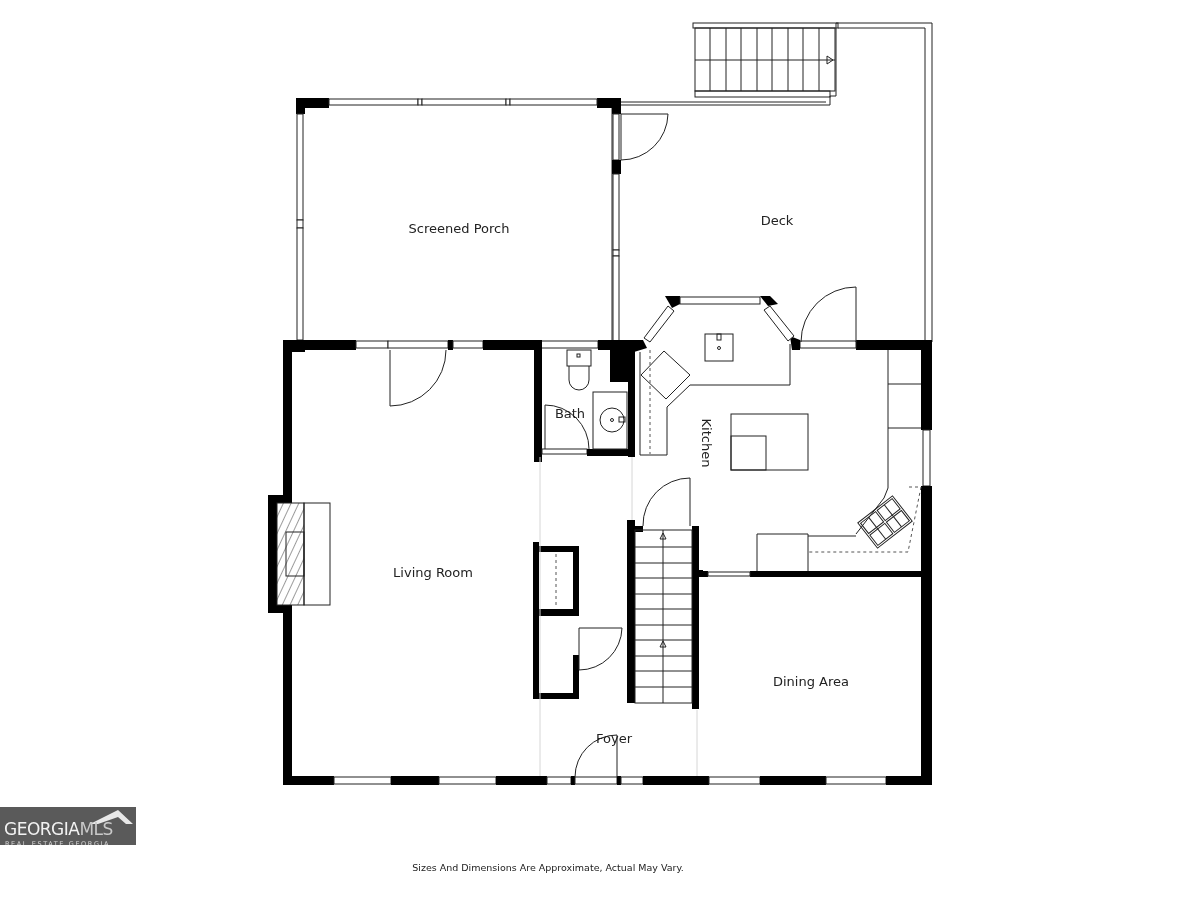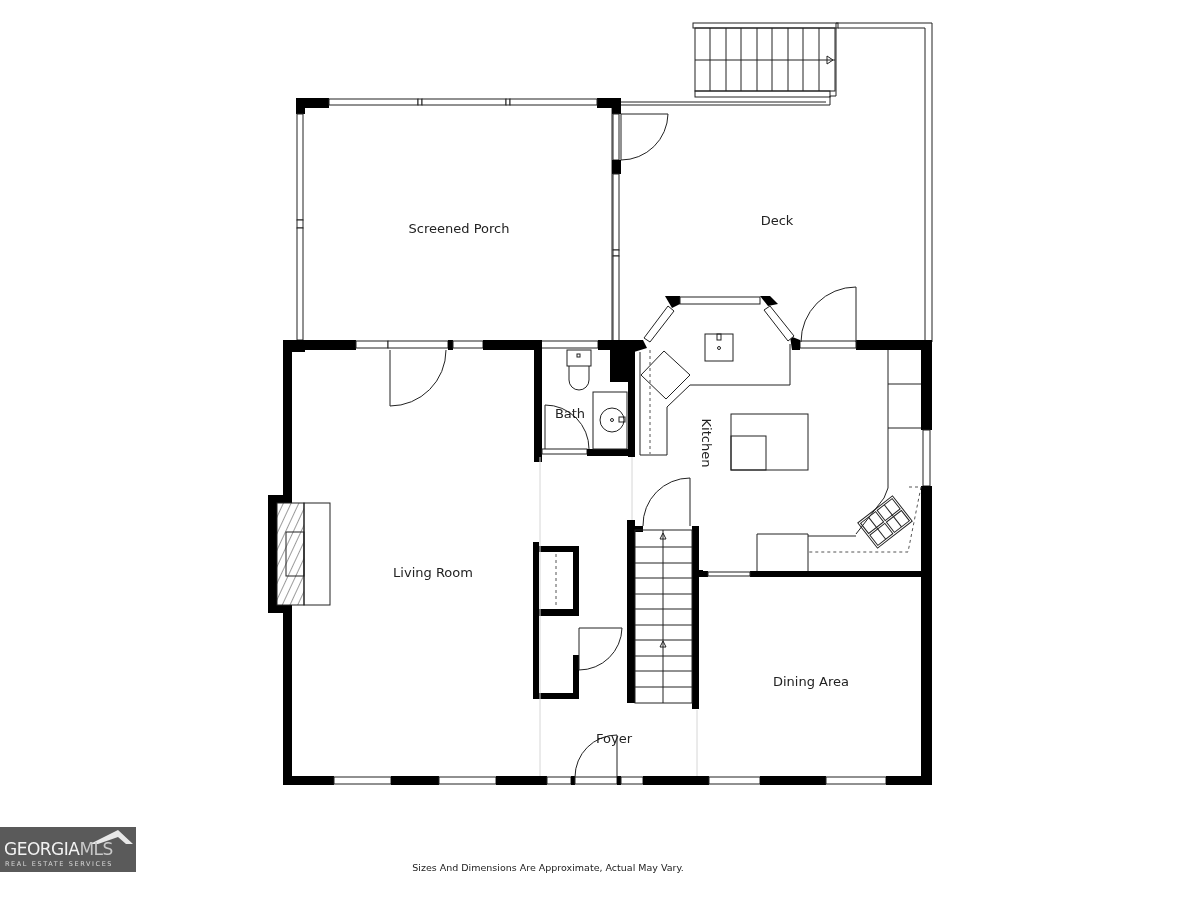--- a/index.html
+++ b/index.html
@@ -4,21 +4,21 @@
 <style>
   html, body { margin:0; padding:0; background:#ffffff; }
   body { width:1200px; height:900px; position:relative; overflow:hidden; font-family:"DejaVu Sans", sans-serif; }
   #plan { position:absolute; left:0; top:0; width:1200px; height:900px; }
   .wall { fill:#000; }
   .thin { fill:none; stroke:#222; stroke-width:1; }
   .win { fill:#fff; stroke:#222; stroke-width:1; }
   .dash { fill:none; stroke:#555; stroke-width:1; stroke-dasharray:3 3; }
   .lbl { font-family:"DejaVu Sans", sans-serif; font-size:13px; fill:#222; }
   .disclaimer { position:absolute; left:0; width:1096px; top:862px; text-align:center; font-family:"DejaVu Sans", sans-serif; font-size:9.5px; color:#222; }
-  .logo { position:absolute; left:0; top:827px; width:136px; height:45px; background:#5a5a5a; color:#fff; overflow:hidden; }
+  .logo { position:absolute; left:0; top:807px; width:136px; height:38px; background:#5a5a5a; color:#fff; overflow:hidden; }
   .logo-main { position:absolute; left:4px; top:12px; font-family:"DejaVu Sans", sans-serif; font-size:17px; letter-spacing:-0.5px; color:#f2f2f2; }
   .logo-main .mls { color:#c9c9c9; }
   .logo-sub { position:absolute; left:5px; top:33px; font-family:"DejaVu Sans", sans-serif; font-size:6.5px; letter-spacing:1.6px; color:#d8d8d8; }
   .logo-roof { position:absolute; left:88px; top:2px; }
 </style>
 </head>
 <body>
 
 <svg id="plan" viewBox="0 0 1200 900" xmlns="http://www.w3.org/2000/svg">
 
@@ -259,14 +259,14 @@
   </g>
 </svg>
 
 <div class="disclaimer">Sizes And Dimensions Are Approximate, Actual May Vary.</div>
 
 <div class="logo">
   <svg class="logo-roof" width="46" height="16" viewBox="0 0 46 16">
     <path d="M2,15 L30,1 L45,15 L38,15 L30,8 L10,15 Z" fill="#e8e8e8"></path>
   </svg>
   <div class="logo-main"><span>GEORGIA</span><span class="mls">MLS</span></div>
-  <div class="logo-sub">REAL ESTATE SERVICES</div>
+  <div class="logo-sub">REAL ESTATE GEORGIA</div>
 </div>
 
 </body></html>

